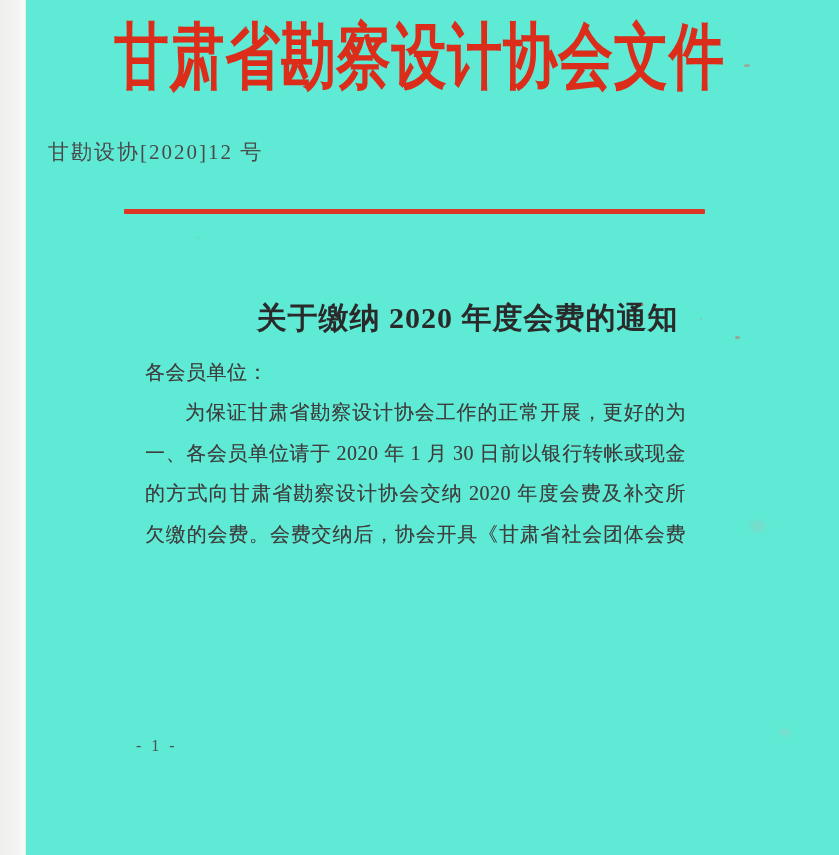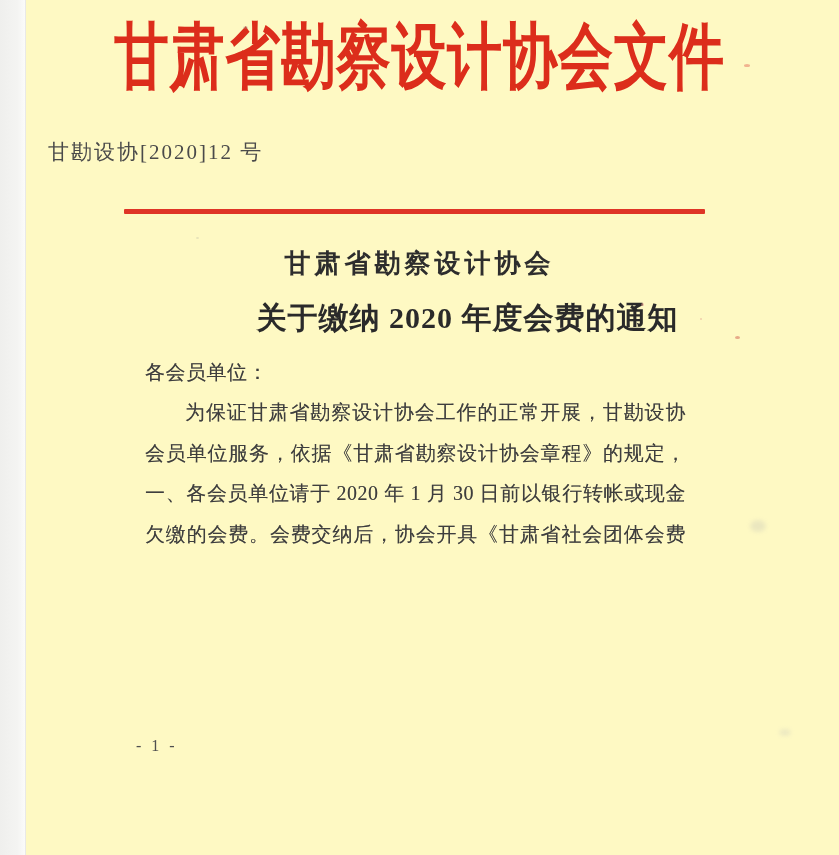--- a/index.html
+++ b/index.html
@@ -1,19 +1,19 @@
 <!DOCTYPE html>
 <html><head>
 <meta charset="utf-8">
 <style>
   html,body{margin:0;padding:0;background:#ffffff;}
   .page{
     position:relative;
     width:839px;height:855px;
-    background:#fef9c3;
+    background:#5eead4;
     overflow:hidden;
     font-family:"Liberation Serif","DejaVu Serif",serif;
   }
   
   .scan-edge{
     position:absolute;left:0;top:0;width:25px;height:855px;
     background:linear-gradient(to right,#efefed 0%,#f4f4f2 70%,#fbfbfa 100%);
     border-right:1px solid #e9e9e6;
   }
   .header-title{
@@ -105,29 +105,28 @@
   <div class="scan-edge"></div>
 
   <div class="header-title">
     <span class="squeeze">甘肃省勘察设计协会文件</span>
   </div>
 
   <div class="doc-number">甘勘设协[2020]12 号</div>
 
   <div class="red-rule"></div>
 
-  <div class="doc-title">甘肃省勘察设计协会</div>
 
   <div class="doc-subtitle">关于缴纳 2020 年度会费的通知</div>
 
   <div class="body-text">
     <div class="body-line">各会员单位：</div>
-    <div class="body-line fill indent">为保证甘肃省勘察设计协会工作的正常开展，甘勘设协</div>
-    <div class="body-line fill">会员单位服务，依据《甘肃省勘察设计协会章程》的规定，</div>
+    <div class="body-line fill indent">为保证甘肃省勘察设计协会工作的正常开展，更好的为</div>
     <div class="body-line fill">一、各会员单位请于 2020 年 1 月 30 日前以银行转帐或现金</div>
+    <div class="body-line fill">的方式向甘肃省勘察设计协会交纳 2020 年度会费及补交所</div>
     <div class="body-line fill">欠缴的会费。会费交纳后，协会开具《甘肃省社会团体会费</div>
   </div>
 
   <div class="page-number">- 1 -</div>
 
   <div class="speck sp1"></div>
   <div class="speck sp2"></div>
   <div class="speck sp3"></div>
   <div class="speck sp4"></div>
   <div class="speck sp5"></div>

